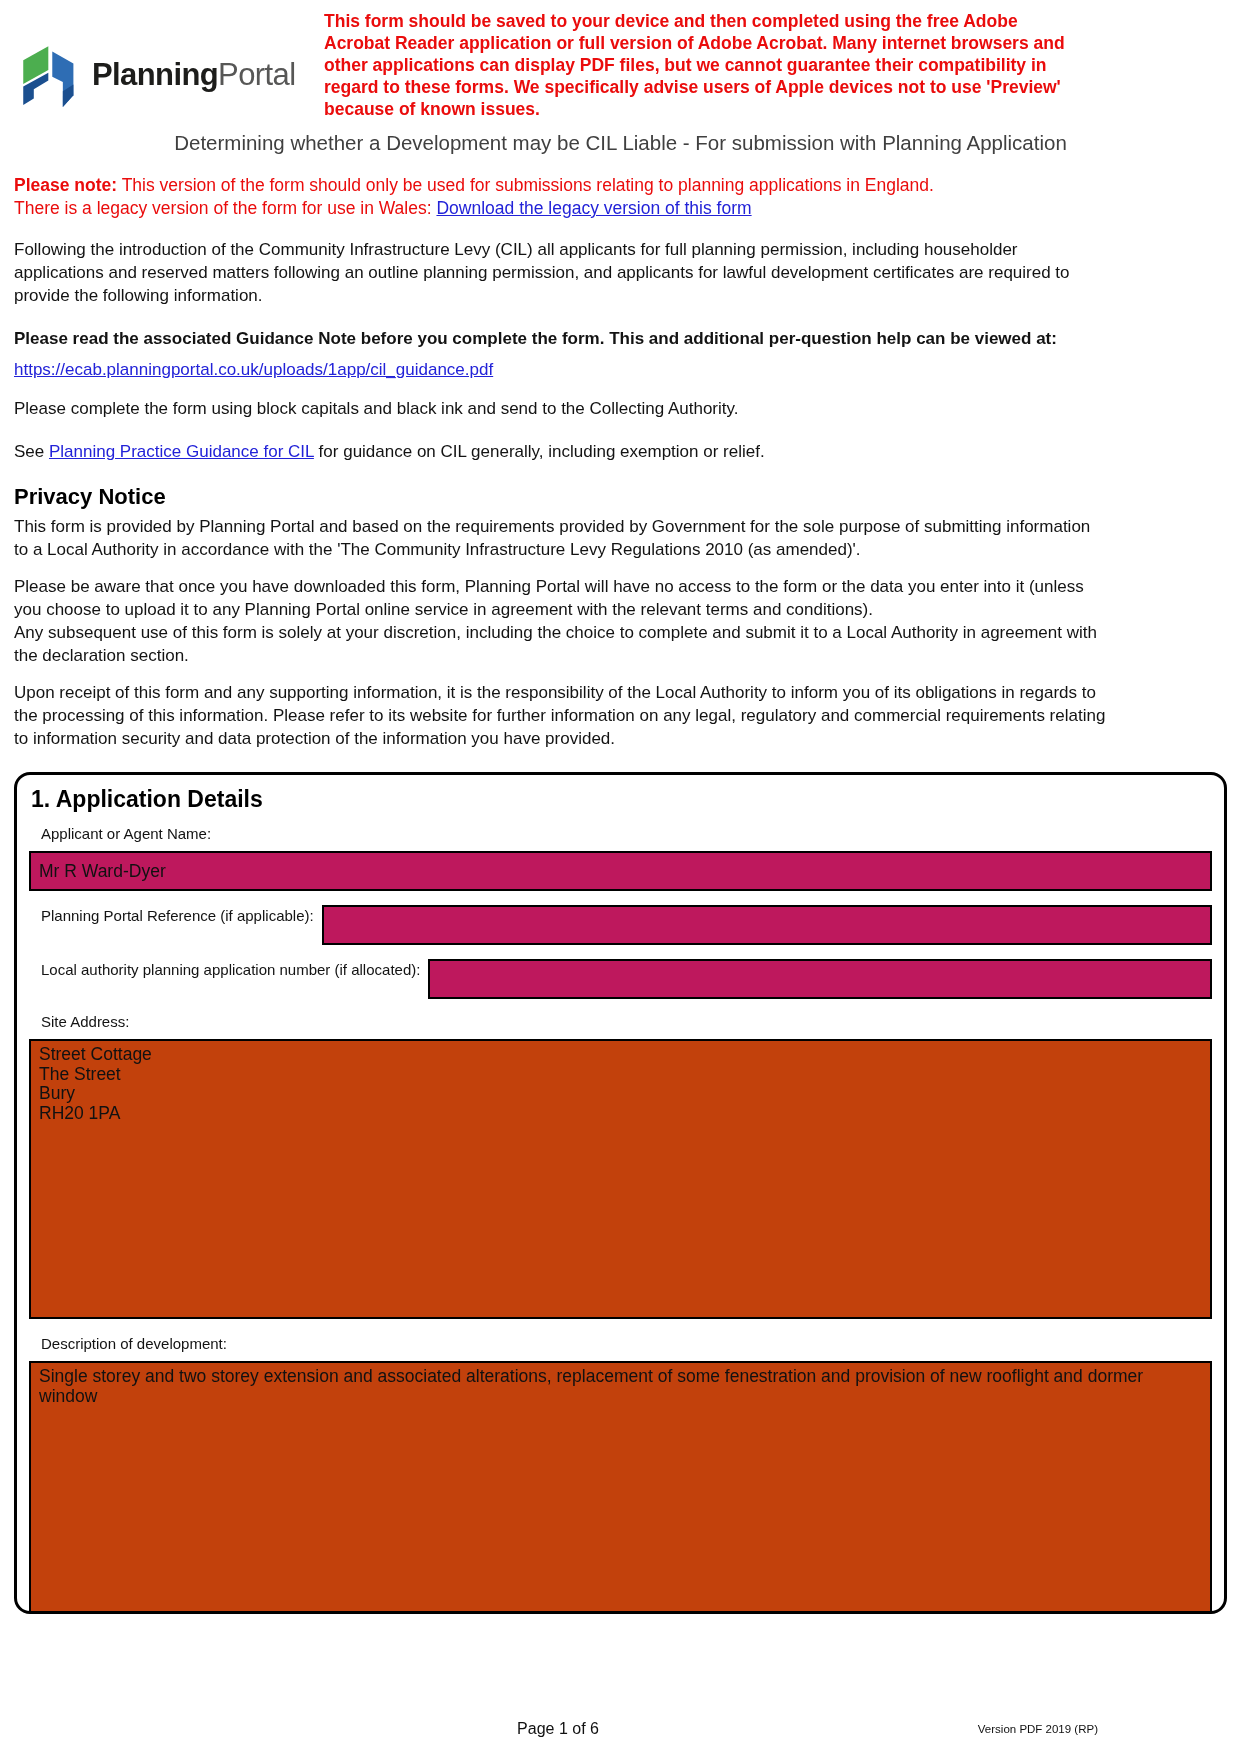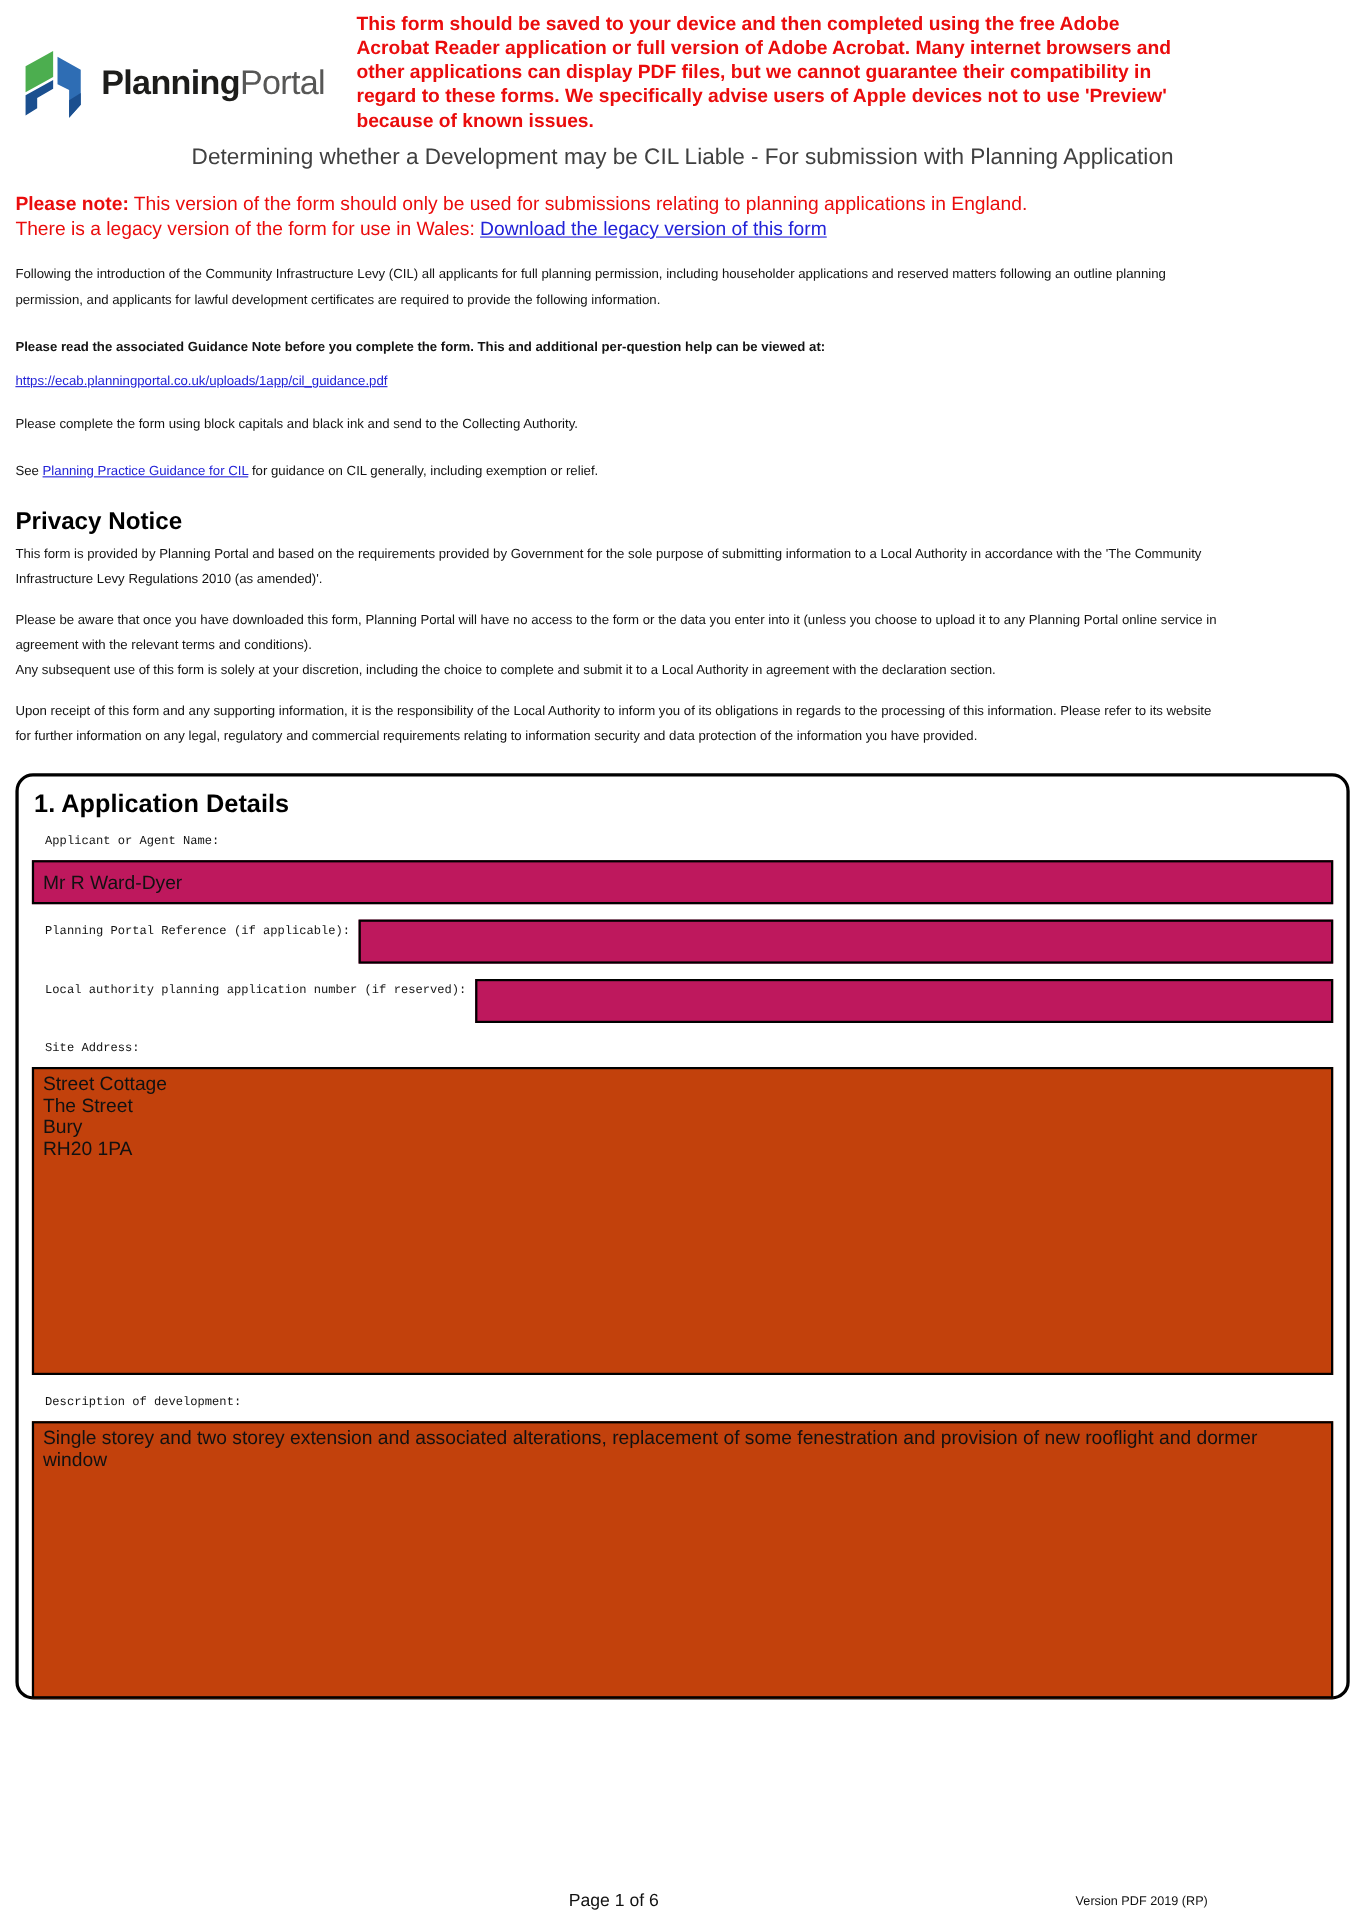--- a/index.html
+++ b/index.html
@@ -13,36 +13,36 @@
   .brand{font-size:31px;letter-spacing:-0.6px;white-space:nowrap;}
   .brand .b1{font-weight:700;color:#1d1d1b;}
   .brand .b2{font-weight:400;color:#575756;}
   .warning{color:var(--red);font-weight:700;font-size:17.5px;line-height:22px;width:748px;margin-left:10px;}
 
   
   h1{font-size:29px;line-height:34px;text-align:center;margin:26px 0 0 0;font-weight:700;color:#000;}
   .subtitle{font-size:20.5px;line-height:26px;text-align:center;margin:10px 0 0 0;color:#404040;}
 
   .content{width:1092px;}
-  .content p{margin:0;font-size:12px;line-height:23px;color:#131313;}
+  .content p{margin:0;font-size:17px;line-height:23px;color:#131313;}
   .note{color:var(--red);margin-top:18px;font-size:17.5px;line-height:23px;}
   .note .bold{font-weight:700;}
   a.link{color:var(--blue);text-decoration:underline;cursor:pointer;}
   .mt18{margin-top:18px!important;}
   .mt20{margin-top:20px!important;}
   .mt16{margin-top:16px!important;}
   .mt14{margin-top:14px!important;}
   .mt8{margin-top:8px!important;}
   .bold{font-weight:700;}
   h3.privacy{font-size:22px;line-height:28px;margin:20px 0 4px 0;font-weight:700;color:#000;}
 
   
   .box{margin-top:22px;border:3px solid #000;border-radius:16px;height:842px;box-sizing:border-box;padding:8px 12px;}
   .box h3{font-size:23px;line-height:28px;margin:2px 0 10px 2px;font-weight:700;color:#000;}
-  .field-label{font-size:11px;line-height:22px;margin:6px 0 6px 12px;color:#131313;font-family:Liberation Mono, monospace;}
+  .field-label{font-size:15px;line-height:22px;margin:6px 0 6px 12px;color:#131313;}
   .input{border:2px solid #000;height:40px;box-sizing:border-box;font-size:17.5px;line-height:36px;padding:0 8px;background:#be185d;}
   .full{width:100%;}
   .row{display:flex;align-items:flex-start;margin-top:14px;}
   .row .field-label{margin:0 8px 0 12px;white-space:nowrap;}
   .row .input{flex:1;}
   .textarea{border:2px solid #000;box-sizing:border-box;font-size:17.5px;line-height:19.5px;padding:4px 8px;white-space:pre-line;background:#c2410c;}
   .ta-site{height:280px;margin-top:2px;}
   .ta-desc{height:252px;margin-top:2px;}
 
   
@@ -96,21 +96,21 @@
 
     <div class="field-label">Applicant or Agent Name:</div>
     <div class="input full">Mr R Ward-Dyer</div>
 
     <div class="row">
       <div class="field-label">Planning Portal Reference (if applicable):</div>
       <div class="input"></div>
     </div>
 
     <div class="row">
-      <div class="field-label">Local authority planning application number (if reserved):</div>
+      <div class="field-label">Local authority planning application number (if allocated):</div>
       <div class="input"></div>
     </div>
 
     <div class="field-label" style="margin-top:12px;">Site Address:</div>
     <div class="textarea ta-site">Street Cottage
 The Street
 Bury
 RH20 1PA</div>
 
     <div class="field-label" style="margin-top:14px;">Description of development:</div>

